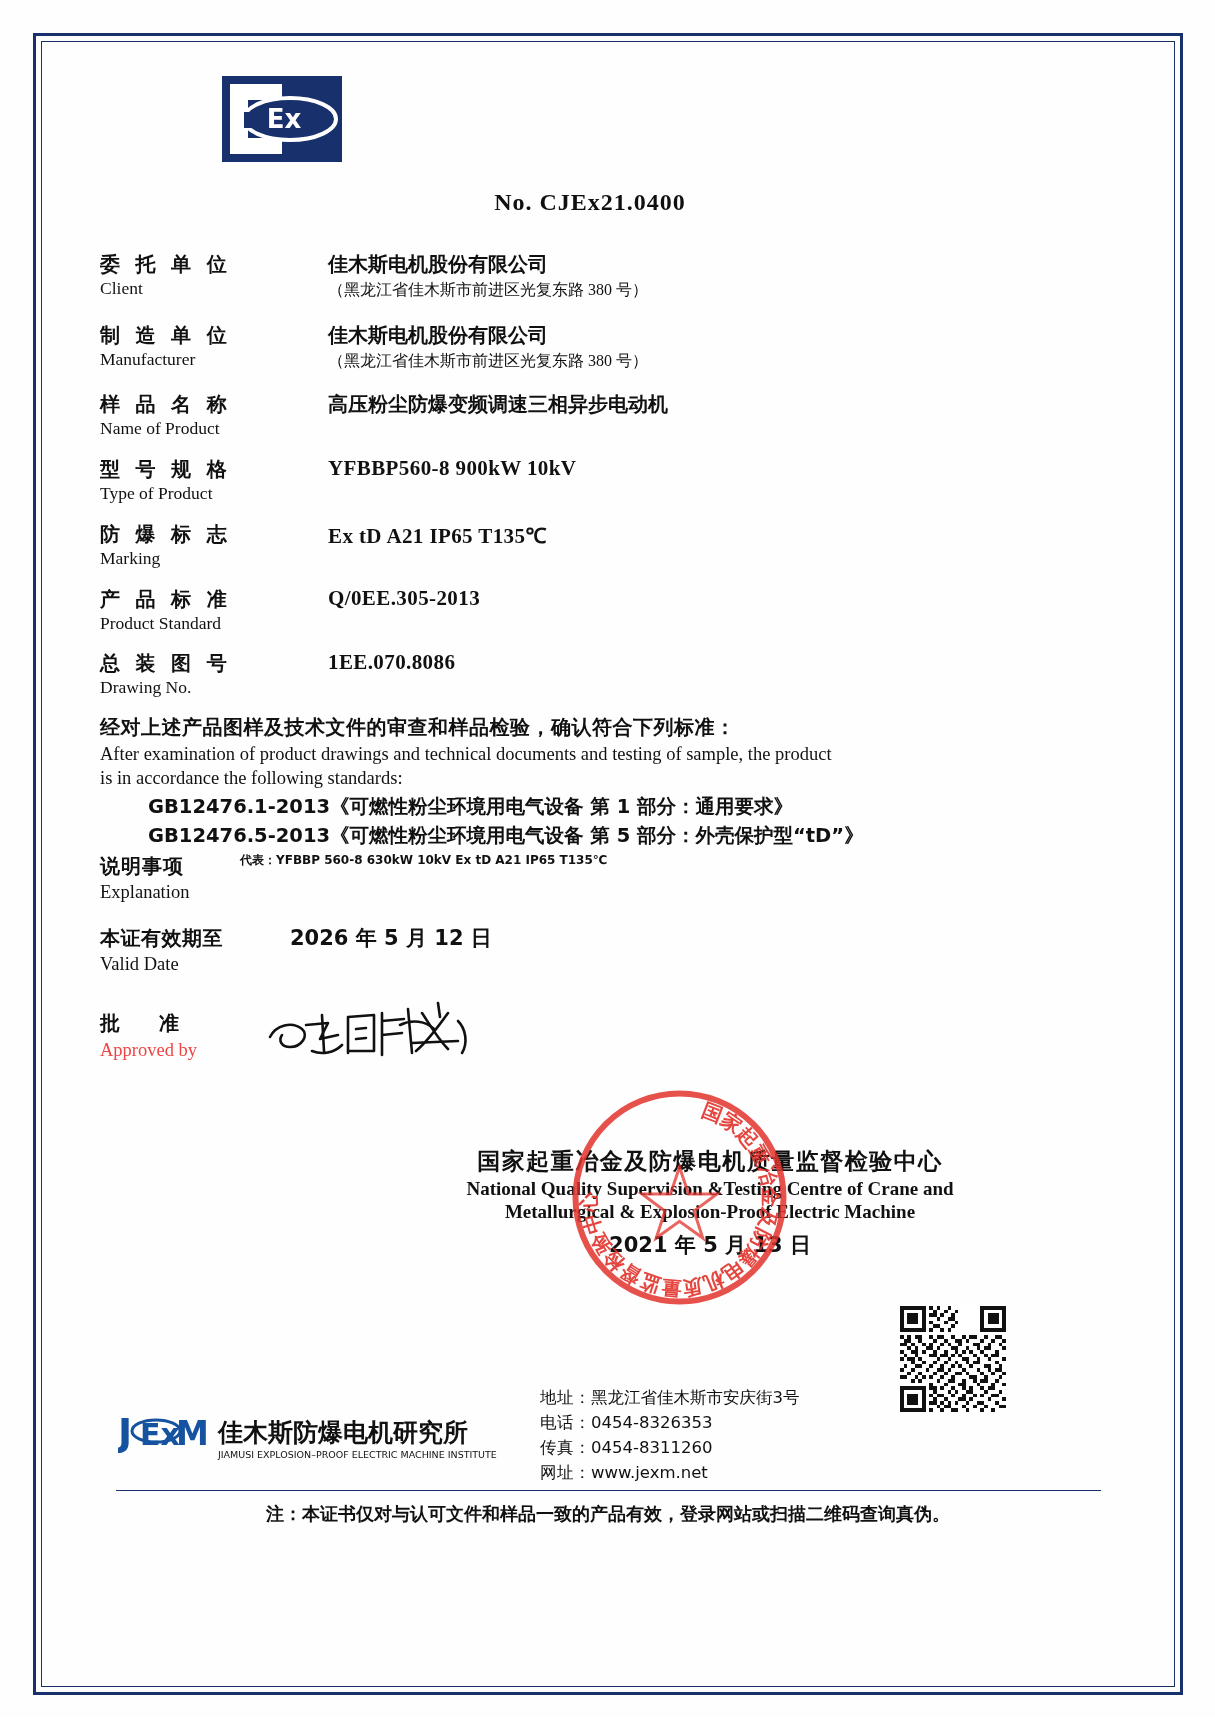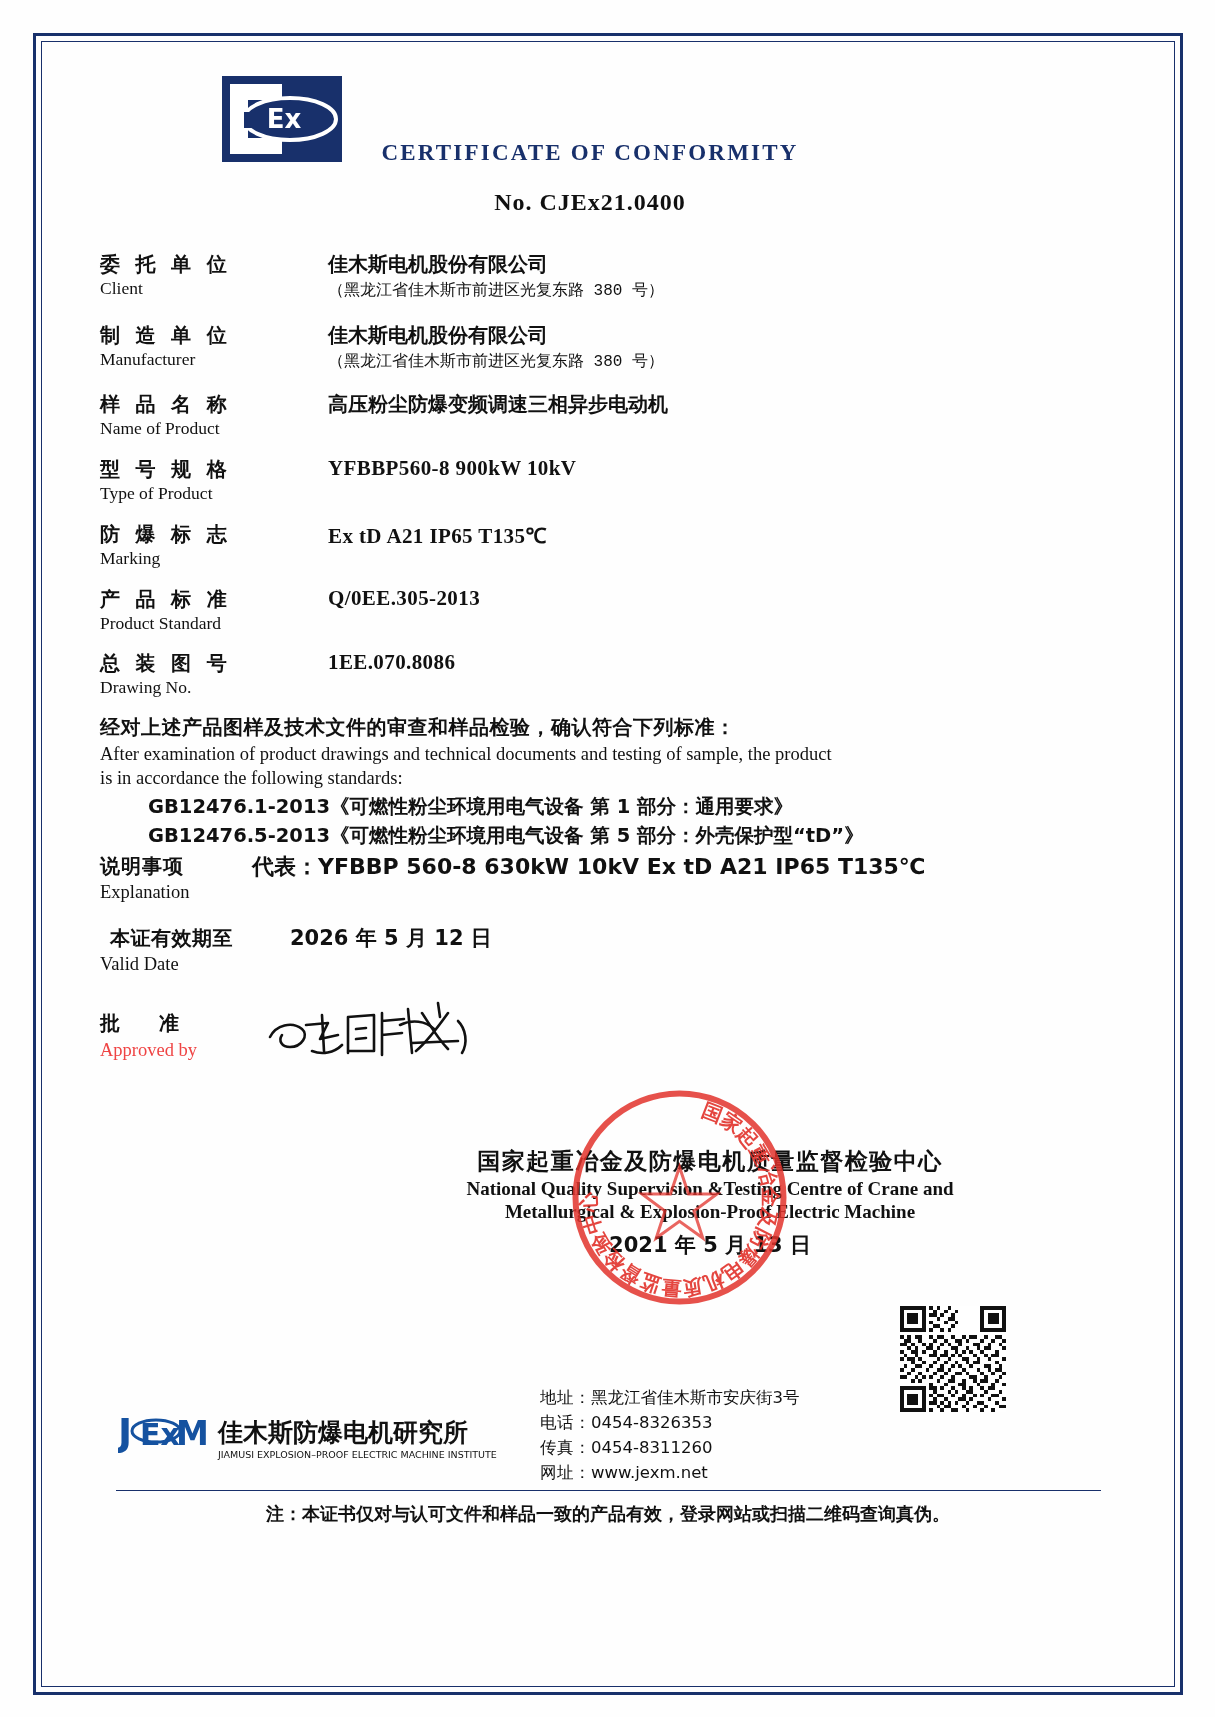--- a/index.html
+++ b/index.html
@@ -111,21 +111,21 @@
     white-space: nowrap;
   }
   .value-main.serif {
     font-family: "Liberation Serif", serif;
     font-size: 21px;
     letter-spacing: 0.4px;
   }
   .value-sub {
     position: absolute;
     left: 228px; top: 29px;
-    font-family: Liberation Mono, monospace;
+    font-family: Liberation Serif, serif;
     font-size: 16px;
     color: #111;
     white-space: nowrap;
   }
 
   
   .stmt-cn {
     position: absolute;
     left: 100px; top: 714px;
     font-family: "DejaVu Sans", sans-serif;
@@ -167,37 +167,36 @@
     color: #111;
   }
   .explain-en {
     position: absolute;
     left: 100px; top: 882px;
     font-size: 18.5px;
     color: #111;
   }
   .explain-val {
     position: absolute;
-    left: 252px; top: 852px;
-    font-family: "DejaVu Sans", sans-serif;
-    font-size: 22px;
+    left: 240px; top: 852px;
+    font-family: "DejaVu Sans", sans-serif;
+    font-size: 12px;
     font-weight: bold;
     color: #111;
     white-space: nowrap;
   }
 
   .valid-cn {
     position: absolute;
     left: 100px; top: 925px;
     font-family: "DejaVu Sans", sans-serif;
     font-size: 20px;
     font-weight: bold;
     letter-spacing: 0.5px;
     color: #111;
-    margin-left: 10px;
   }
   .valid-en {
     position: absolute;
     left: 100px; top: 954px;
     font-size: 18.5px;
     color: #111;
   }
   .valid-val {
     position: absolute;
     left: 290px; top: 924px;
@@ -328,21 +327,20 @@
     <svg width="120" height="86" viewBox="0 0 120 86">
       <rect x="0" y="0" width="120" height="86" fill="#18306b"></rect>
       <path d="M8 8 L8 78 L60 78 L60 62 L26 62 L26 50 L54 50 L54 36 L26 36 L26 24 L60 24 L60 8 Z" fill="#ffffff"></path>
       <ellipse cx="68" cy="43" rx="46" ry="21" fill="#18306b"></ellipse>
       <ellipse cx="68" cy="43" rx="46" ry="21" fill="none" stroke="#ffffff" stroke-width="4"></ellipse>
       <rect x="22" y="36" width="60" height="16" fill="#18306b"></rect>
       <text x="62" y="52" font-family="DejaVu Sans, sans-serif" font-size="26" font-weight="bold" fill="#ffffff" text-anchor="middle">Ex</text>
     </svg>
   </div>
 
-  <div class="header-sub">CERTIFICATE OF CONFORMITY</div>
   <div class="cert-no">No.  CJEx21.0400</div>
 
   <div class="field" style="top:251px;">
     <div class="label-cn">委 托 单 位</div>
     <div class="label-en">Client</div>
     <div class="value-main">佳木斯电机股份有限公司</div>
     <div class="value-sub">（黑龙江省佳木斯市前进区光复东路 380 号）</div>
   </div>
 
   <div class="field" style="top:322px;">

